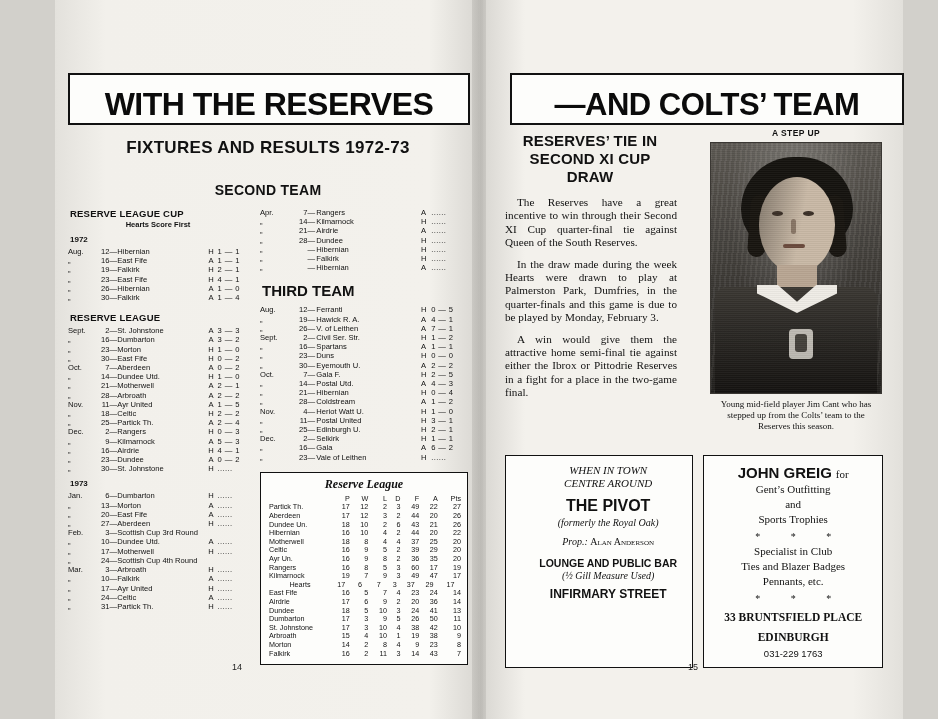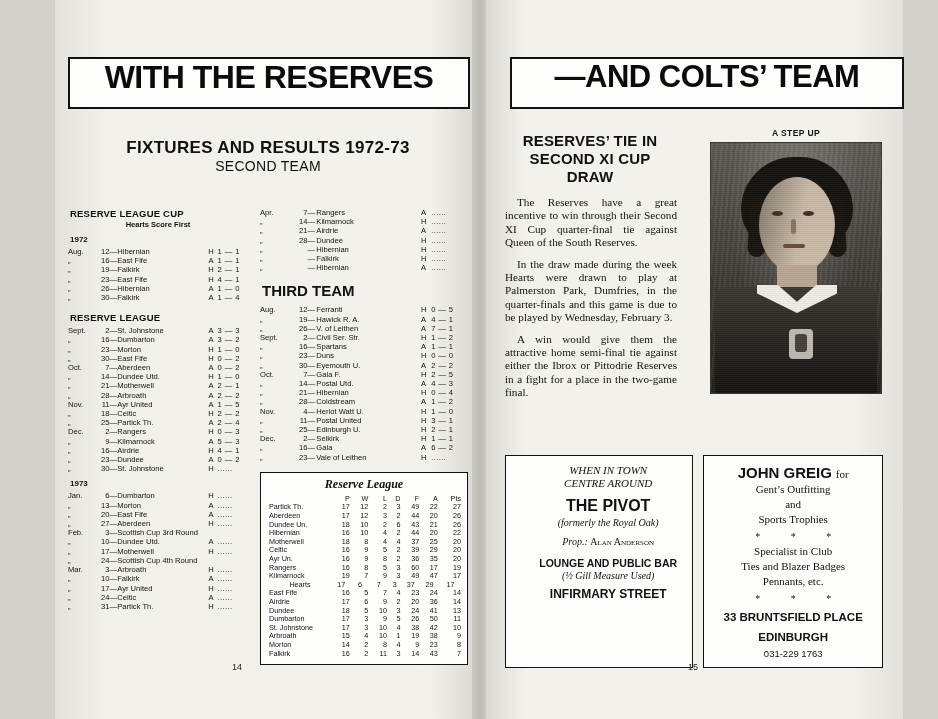--- a/index.html
+++ b/index.html
@@ -18,43 +18,43 @@
   }
   .leaf.left{left:55px;width:425px;
     background:linear-gradient(to right,#e3e1dc 0%, #f2f0eb 12%, #f3f1ec 88%, #d8d6d1 100%);}
   .leaf.right{left:483px;width:420px;
     background:linear-gradient(to right,#d9d7d2 0%, #f3f1ec 10%, #f3f1ec 88%, #e2e0db 100%);}
   .gutter{position:absolute;left:472px;top:0;width:14px;height:719px;
     background:linear-gradient(to right,#bcbab5,#a9a7a2,#bcbab5);opacity:.55;}
 
   
   .banner{
-    position:absolute;top:57px;height:48px;
+    position:absolute;top:73px;height:48px;
     border:2px solid #111;background:#fdfdfb;
-    display:flex;align-items:flex-start;
+    display:flex;align-items:flex-end;
   }
   .banner.left{left:68px;width:398px;justify-content:center;}
   .banner.right{left:490px;width:390px;justify-content:center;margin-left:20px;}
   .banner span{
     font-family:"Liberation Sans", sans-serif;
     font-weight:bold;font-size:32px;letter-spacing:-0.5px;color:#0b0b0b;
     white-space:nowrap;
   }
   .banner.right span{font-size:31px;}
 
   
   .lp{position:absolute;left:68px;top:120px;width:400px;height:560px;color:#111;}
   .lp h1{
     font-family:"Liberation Sans", sans-serif;
     font-weight:bold;font-size:17px;text-align:center;margin:18px 0 0 0;
     letter-spacing:.3px;
   }
   .lp h2{
     font-family:"Liberation Sans", sans-serif;
-    font-weight:normal;font-size:14px;text-align:center;margin:0 0 10px 0;
+    font-weight:bold;font-size:14px;text-align:center;margin:24px 0 10px 0;
     letter-spacing:.3px;
   }
   .cols{position:absolute;top:88px;left:0;width:400px;display:flex;}
   .col{width:180px;}
   .col.c2{margin-left:12px;width:206px;}
 
   .sect{
     font-family:"Liberation Sans", sans-serif;
     font-weight:bold;font-size:9.5px;margin:0 0 1px 2px;letter-spacing:.2px;
   }
@@ -175,21 +175,21 @@
   .ad.left{width:168px;padding-left:24px;}
   .ad.right{width:178px;}
   .ad .it{font-family:"Liberation Serif", serif;font-style:italic;font-size:11px;line-height:13px;}
   .ad .big{font-family:"Liberation Sans", sans-serif;font-weight:bold;font-size:16px;margin:7px 0 2px;}
   .ad .small{font-family:"Liberation Serif", serif;font-style:italic;font-size:10px;}
   .ad .sc{font-family:"Liberation Sans", sans-serif;font-weight:bold;font-size:10.5px;margin-top:10px;line-height:13px;}
   .ad .sc2{font-family:"Liberation Sans", sans-serif;font-weight:bold;font-size:12px;margin-top:6px;}
   .ad .nm{font-family:"Liberation Sans", sans-serif;font-weight:bold;font-size:15px;}
   .ad .ln{font-family:"Liberation Serif", serif;font-size:11px;line-height:15px;}
   .ad .stars{font-family:"Liberation Serif", serif;font-size:10px;letter-spacing:14px;margin:4px 0 2px 14px;}
-  .ad .addr{font-family:Liberation Sans, sans-serif;font-weight:bold;font-size:11.5px;line-height:14px;margin-top:6px;}
+  .ad .addr{font-family:Liberation Serif, serif;font-weight:bold;font-size:11.5px;line-height:14px;margin-top:6px;}
   .ad .tel{font-family:"Liberation Sans", sans-serif;font-size:9.5px;margin-top:4px;}
   .ad .prop{font-family:"Liberation Serif", serif;font-size:10px;font-style:italic;margin-top:8px;}
   .ad .propn{font-variant:small-caps;font-style:normal;}
 </style>
 </head>
 <body>
 
 <div class="page">
   <div class="leaf left"></div>
   <div class="leaf right"></div>
@@ -914,21 +914,21 @@
         </div>
       </div>
     </div>
   </div>
   <div class="pgno" style="left:232px;top:662px;">14</div>
 
   <div class="rp">
     <div class="art-head">RESERVES’ TIE IN SECOND XI CUP DRAW</div>
     <div class="art-body">
       <p>The Reserves have a great incentive to win through their Second XI Cup quarter-final tie against Queen of the South Reserves.</p>
-      <p>In the draw made during the week Hearts were drawn to play at Palmerston Park, Dumfries, in the quarter-finals and this game is due to be played by Wednesday, February 3.</p>
+      <p>In the draw made during the week Hearts were drawn to play at Palmerston Park, Dumfries, in the quarter-finals and this game is due to be played by Monday, February 3.</p>
       <p>A win would give them the attractive home semi-final tie against either the Ibrox or Pittodrie Reserves in a fight for a place in the two-game final.</p>
     </div>
 
     <div class="photo-wrap">
       <div class="photo-cap-top">A STEP UP</div>
       <div class="photo">
         <div class="bg"></div>
         <div class="hair"></div>
         <div class="sides"></div>
         <div class="sides2"></div>
@@ -937,20 +937,21 @@
         <div class="eye l"></div>
         <div class="eye r"></div>
         <div class="nose"></div>
         <div class="mouth"></div>
         <div class="neck"></div>
         <div class="shirt"></div>
         <div class="collar"></div>
         <div class="badge"></div>
         <div class="grain"></div>
       </div>
+      <div class="photo-cap">Young mid-field player Jim Cant who has stepped up from the Colts’ team to the Reserves this season.</div>
     </div>
 
     <div class="adrow">
       <div class="ad left">
         <div class="it">WHEN IN TOWN</div>
         <div class="it">CENTRE AROUND</div>
         <div class="big">THE PIVOT</div>
         <div class="small">(formerly the Royal Oak)</div>
         <div class="prop">
           <span>Prop.:</span>

